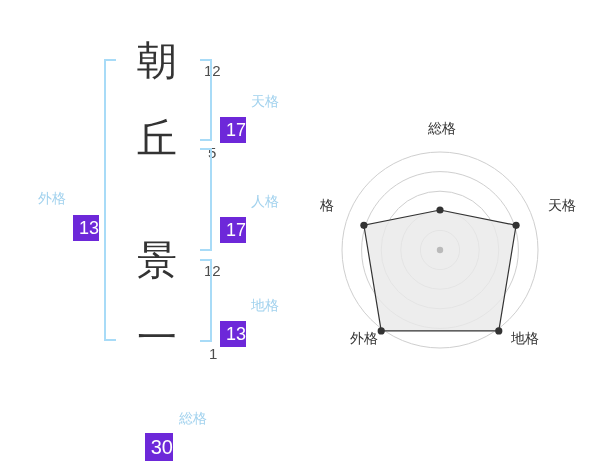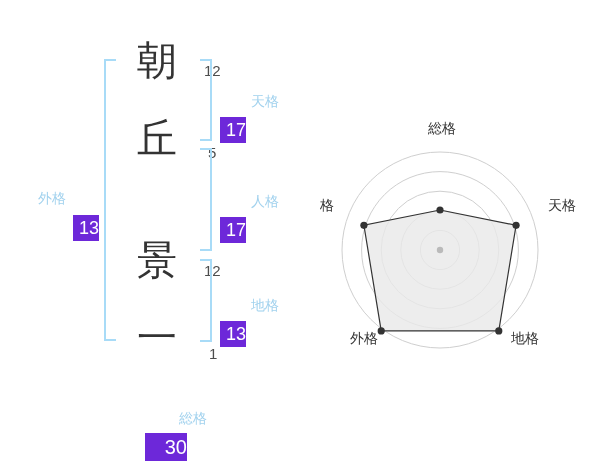--- a/index.html
+++ b/index.html
@@ -16,21 +16,21 @@
   .strokes{font-size:15px;line-height:15px;color:#4d4d4d;margin-left:20px;}
   
   .bracket{border:0 solid #a8dbf7;}
   .bracket.left{border-left-width:2px;border-top-width:2px;border-bottom-width:2px;}
   .bracket.right{border-right-width:2px;border-top-width:2px;border-bottom-width:2px;}
   
   .badge{
     width:26px;height:26px;line-height:26px;text-align:right;
     background:#6d28d9;color:#ffffff;font-size:18px;margin-top:30px;
   }
-  .badge.big{width:28px;height:28px;line-height:28px;font-size:20px;padding-left:14px;}
+  .badge.big{width:28px;height:28px;line-height:28px;font-size:20px;}
   .blabel{font-size:14px;line-height:14px;color:#a2d2ee;}
   .blabel.rt{text-align:right;}
 </style>
 </head>
 <body>
 
 <div id="stage">
 
   <div class="abs kanji" style="top:40px;">朝</div>
   <div class="abs kanji" style="top:118px;">丘</div>

